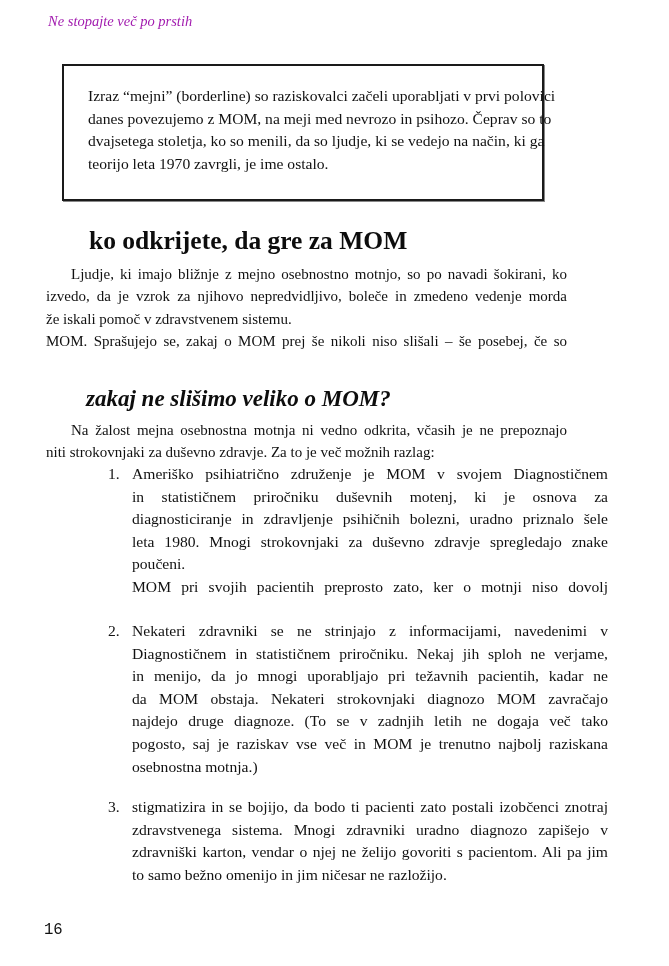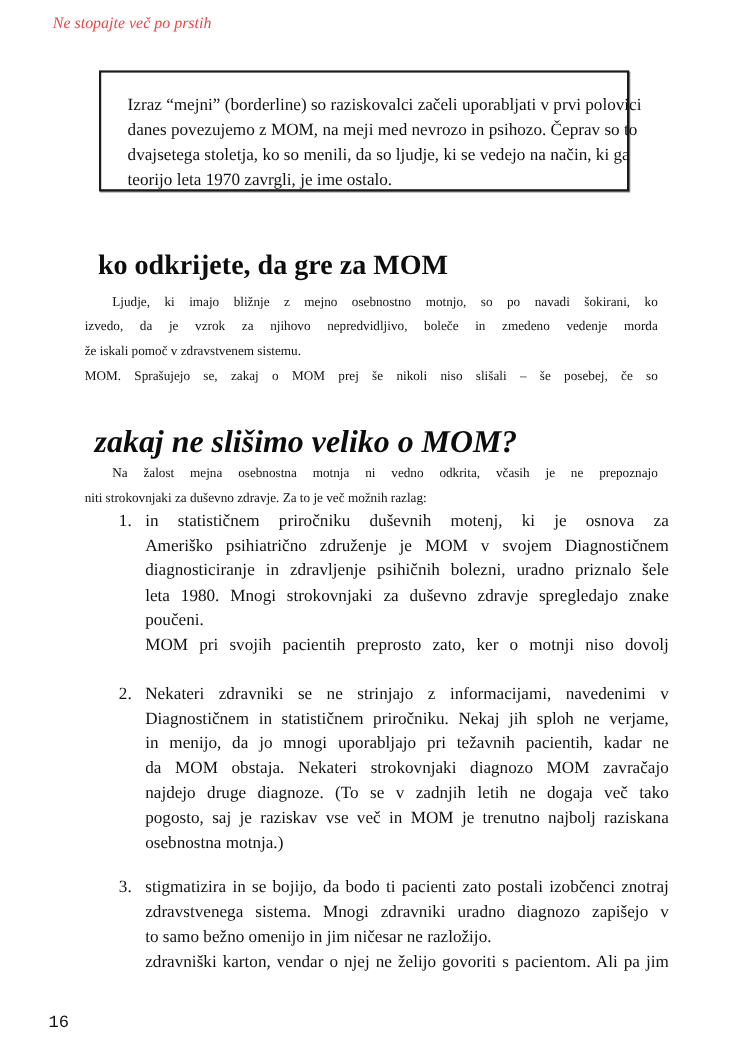--- a/index.html
+++ b/index.html
@@ -14,33 +14,32 @@
       overflow: hidden;
       font-family: "Liberation Serif", "DejaVu Serif", serif;
       color: #111111;
     }
     .running-header {
       position: absolute;
       left: 48px;
       top: 13px;
       font-style: italic;
       font-size: 14.5px;
-      color: #ef4444;
+      color: #a21caf;
     }
     .callout-box {
       position: absolute;
       left: 62px;
       top: 64px;
       width: 482px;
-      height: 110px;
+      height: 137px;
       border: 2px solid #1a1a1a;
       box-shadow: 1px 1px 0 #888;
       box-sizing: border-box;
       padding: 19px 36px 0 24px;
-      margin-left: 28px;
     }
     .callout-line {
       font-size: 15.6px;
       line-height: 22.6px;
       white-space: nowrap;
       text-align: justify;
       text-align-last: justify;
     }
     .callout-line.last {
       text-align-last: left;
@@ -50,43 +49,43 @@
       left: 61px;
       top: 226px;
       font-weight: bold;
       font-size: 25.5px;
       white-space: nowrap;
       color: #0d0d0d;
       margin-left: 28px;
     }
     .para {
       position: absolute;
-      left: 77px;
+      left: 46px;
       width: 521px;
-      font-size: 12px;
+      font-size: 15px;
       line-height: 22.4px;
     }
     .para .line {
       white-space: nowrap;
       text-align: justify;
       text-align-last: justify;
     }
     .para .line.indent {
       padding-left: 25px;
     }
     .para .line.last {
       text-align-last: left;
     }
     .h2 {
       position: absolute;
       left: 86px;
       top: 386px;
       font-weight: bold;
       font-style: italic;
-      font-size: 29px;
+      font-size: 23px;
       white-space: nowrap;
       color: #0d0d0d;
     }
     .list-item {
       position: absolute;
       left: 108px;
       width: 500px;
       font-size: 15.6px;
       line-height: 22.6px;
     }
@@ -139,22 +138,22 @@
 <div class="h2">zakaj ne slišimo veliko o MOM?</div>
 
 <div class="para" style="top: 419px;">
   <div class="line indent">Na žalost mejna osebnostna motnja ni vedno odkrita, včasih je ne prepoznajo</div>
   <div class="line last">niti strokovnjaki za duševno zdravje. Za to je več možnih razlag:</div>
 </div>
 
 <div class="list-item" style="top: 463px;">
   <span class="list-num">1.</span>
   <div class="list-body">
+    <div class="line">Ameriško psihiatrično združenje je MOM v svojem Diagnostičnem</div>
     <div class="line">in statističnem priročniku duševnih motenj, ki je osnova za</div>
-    <div class="line">Ameriško psihiatrično združenje je MOM v svojem Diagnostičnem</div>
     <div class="line">diagnosticiranje in zdravljenje psihičnih bolezni, uradno priznalo šele</div>
     <div class="line">leta 1980. Mnogi strokovnjaki za duševno zdravje spregledajo znake</div>
     <div class="line last">poučeni.</div>
     <div class="line">MOM pri svojih pacientih preprosto zato, ker o motnji niso dovolj</div>
   </div>
 </div>
 
 <div class="list-item" style="top: 620px;">
   <span class="list-num">2.</span>
   <div class="list-body">
@@ -166,18 +165,18 @@
     <div class="line">pogosto, saj je raziskav vse več in MOM je trenutno najbolj raziskana</div>
     <div class="line last">osebnostna motnja.)</div>
   </div>
 </div>
 
 <div class="list-item" style="top: 796px;">
   <span class="list-num">3.</span>
   <div class="list-body">
     <div class="line">stigmatizira in se bojijo, da bodo ti pacienti zato postali izobčenci znotraj</div>
     <div class="line">zdravstvenega sistema. Mnogi zdravniki uradno diagnozo zapišejo v</div>
+    <div class="line">zdravniški karton, vendar o njej ne želijo govoriti s pacientom. Ali pa jim</div>
     <div class="line last">to samo bežno omenijo in jim ničesar ne razložijo.</div>
-    <div class="line">zdravniški karton, vendar o njej ne želijo govoriti s pacientom. Ali pa jim</div>
   </div>
 </div>
 
 <div class="page-number">16</div>
 
 </body></html>

